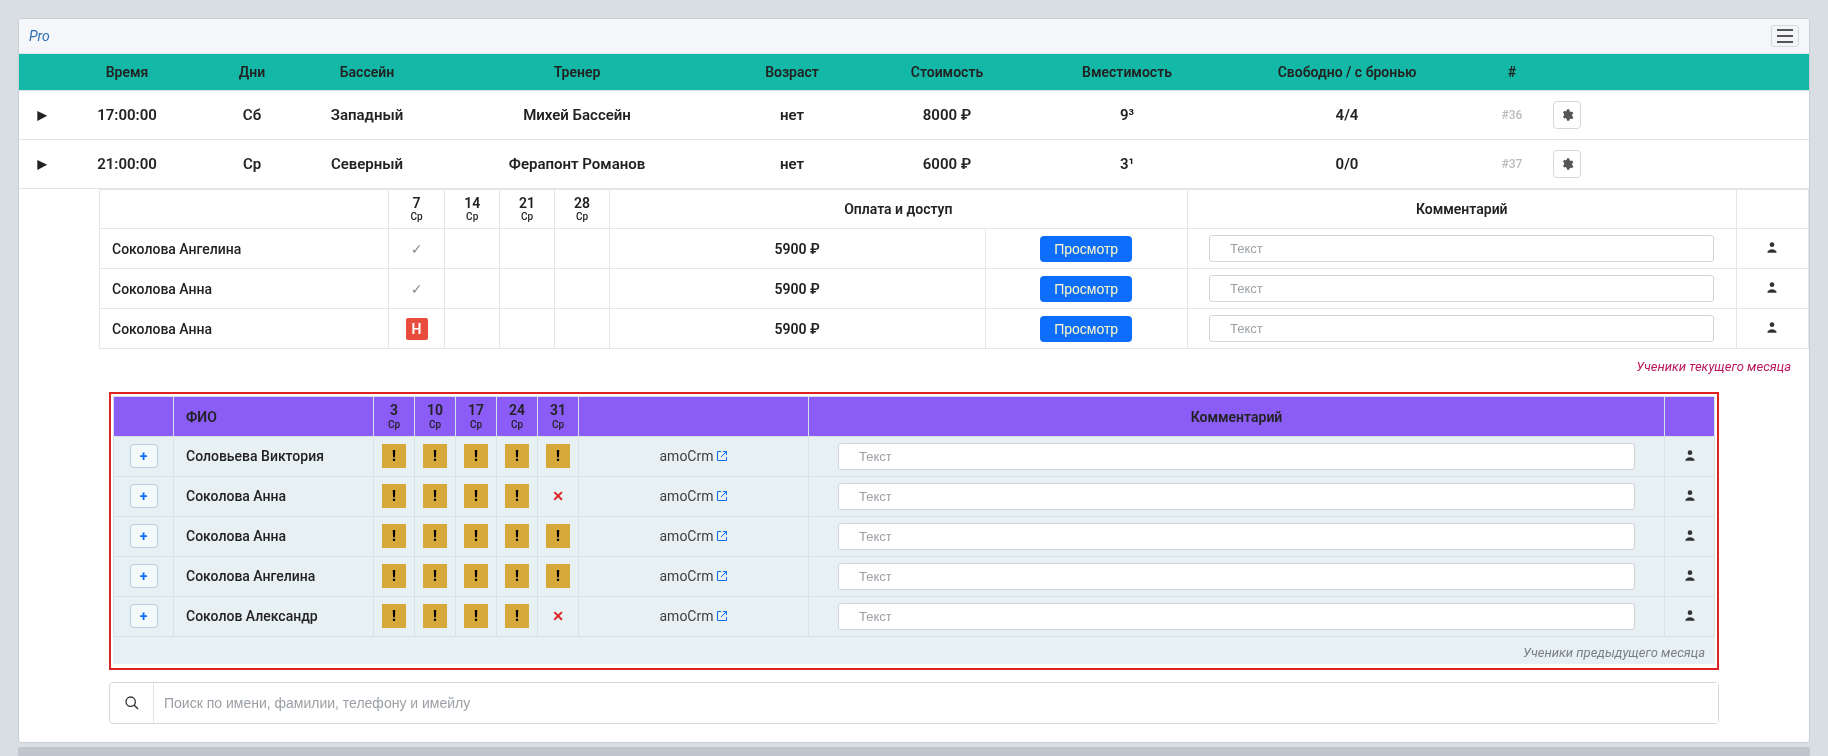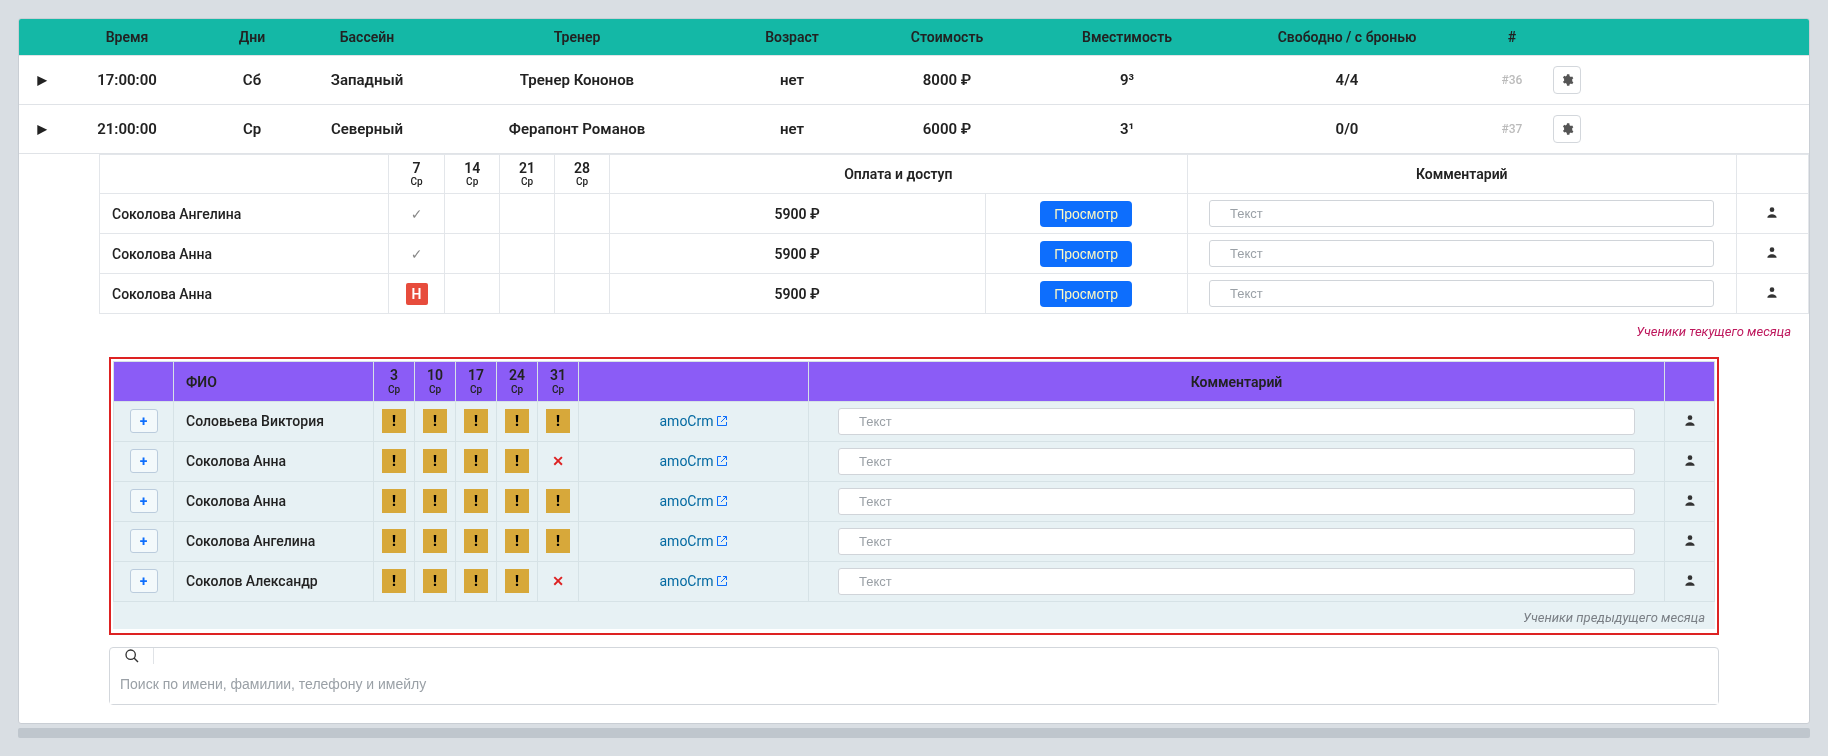--- a/index.html
+++ b/index.html
@@ -103,42 +103,52 @@
     font-size:14px;
   }
   .prev-table th { font-weight:600; background:#8b5cf6; }
   .prev-table td.name-col { text-align:left; }
   .plus-btn {
     display:inline-block; width:28px; height:24px; border:1px solid #bcd; border-radius:3px;
     background:#f3f9fb; color:#0d6efd; font-weight:700; line-height:22px; cursor:pointer;
   }
   .warn { display:inline-block; width:24px; height:24px; background:#d7a83a; color:#000; font-weight:900; line-height:24px; }
   .xred { display:inline-block; width:24px; height:24px; color:#d22; font-weight:900; line-height:24px; font-size:14px; }
-  .linklike { color:#0369a1; cursor:pointer; font-size:14px; }
+  .linklike { color:#404040; cursor:pointer; font-size:14px; }
   .linklike svg { width:12px; height:12px; vertical-align:-1px; margin-left:2px; }
   .footnote2 { text-align:right; font-style:italic; color:#7a7f85; font-size:13px; padding:8px 10px 4px 0; background:#e7f1f4; }
 
   
   .search-row {
     display:flex; align-items:stretch;
     margin: 10px 90px 18px 90px;
-    border:1px solid #d3d7dc; border-radius:4px; background:#fff;flex-direction:column;
+    border:1px solid #d3d7dc; border-radius:4px; background:#fff;
   }
   .search-icon-box { width:44px; display:flex; align-items:center; justify-content:center; border-right:1px solid #e0e3e7; }
   .search-icon-box svg { width:16px; height:16px; stroke:#333; fill:none; stroke-width:2; }
   .search-input { flex:1; border:none; padding:12px 10px; font-size:14px; outline:none; }
   .search-input::placeholder { color:#9aa0a6; font-style:normal; }
 
   .bottom-scroll { height:10px; background:#bfc6cd; margin-top:4px; border-radius:2px; }
 </style>
 </head>
 <body>
 
 <div class="panel">
 
+  <div class="topbar">
+    <span class="brand">Pro</span>
+    <div class="hamburger">
+      <svg viewBox="0 0 16 14">
+          <rect width="16" height="2" fill="#555"></rect>
+          <rect y="6" width="16" height="2" fill="#555"></rect>
+          <rect y="12" width="16" height="2" fill="#555"></rect>
+        </svg>
+    </div>
+  </div>
 
   <div class="header-row">
     <div></div>
     <div>Время</div>
     <div>Дни</div>
     <div>Бассейн</div>
     <div>Тренер</div>
     <div>Возраст</div>
     <div>Стоимость</div>
     <div>Вместимость</div>
@@ -146,21 +156,21 @@
     <div>#</div>
     <div></div>
   </div>
 
   <div id="session-rows">
       <div class="session-row">
         <div class="caret">▶</div>
         <div>17:00:00</div>
         <div>Сб</div>
         <div>Западный</div>
-        <div>Тренер Кононов</div>
+        <div>Михей Бассейн</div>
         <div>нет</div>
         <div>8000 ₽</div>
         <div>9³</div>
         <div>4/4</div>
         <div class="hash">#36</div>
         <div>
           <div class="gear-btn">
             <svg viewBox="0 0 24 24">
               <path d="M12 8a4 4 0 100 8 4 4 0 000-8zm9 4a7 7 0 00-.1-1.2l2-1.6-2-3.4-2.4 1a7 7 0 00-2-1.2L16 2h-4l-.5 2.6a7 7 0 00-2 1.2l-2.4-1-2 3.4 2 1.6A7 7 0 007 12c0 .4 0 .8.1 1.2l-2 1.6 2 3.4 2.4-1c.6.5 1.3.9 2 1.2L12 22h4l.5-2.6c.7-.3 1.4-.7 2-1.2l2.4 1 2-3.4-2-1.6c.1-.4.1-.8.1-1.2z"></path>
             </svg>

